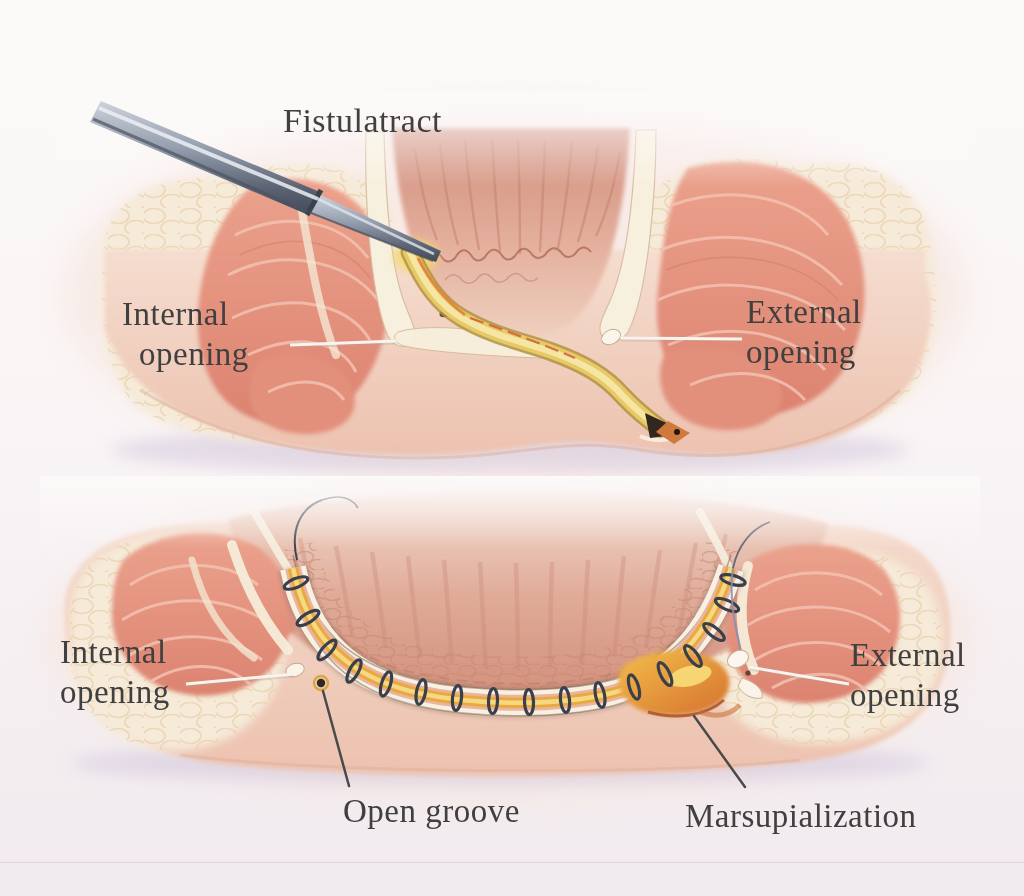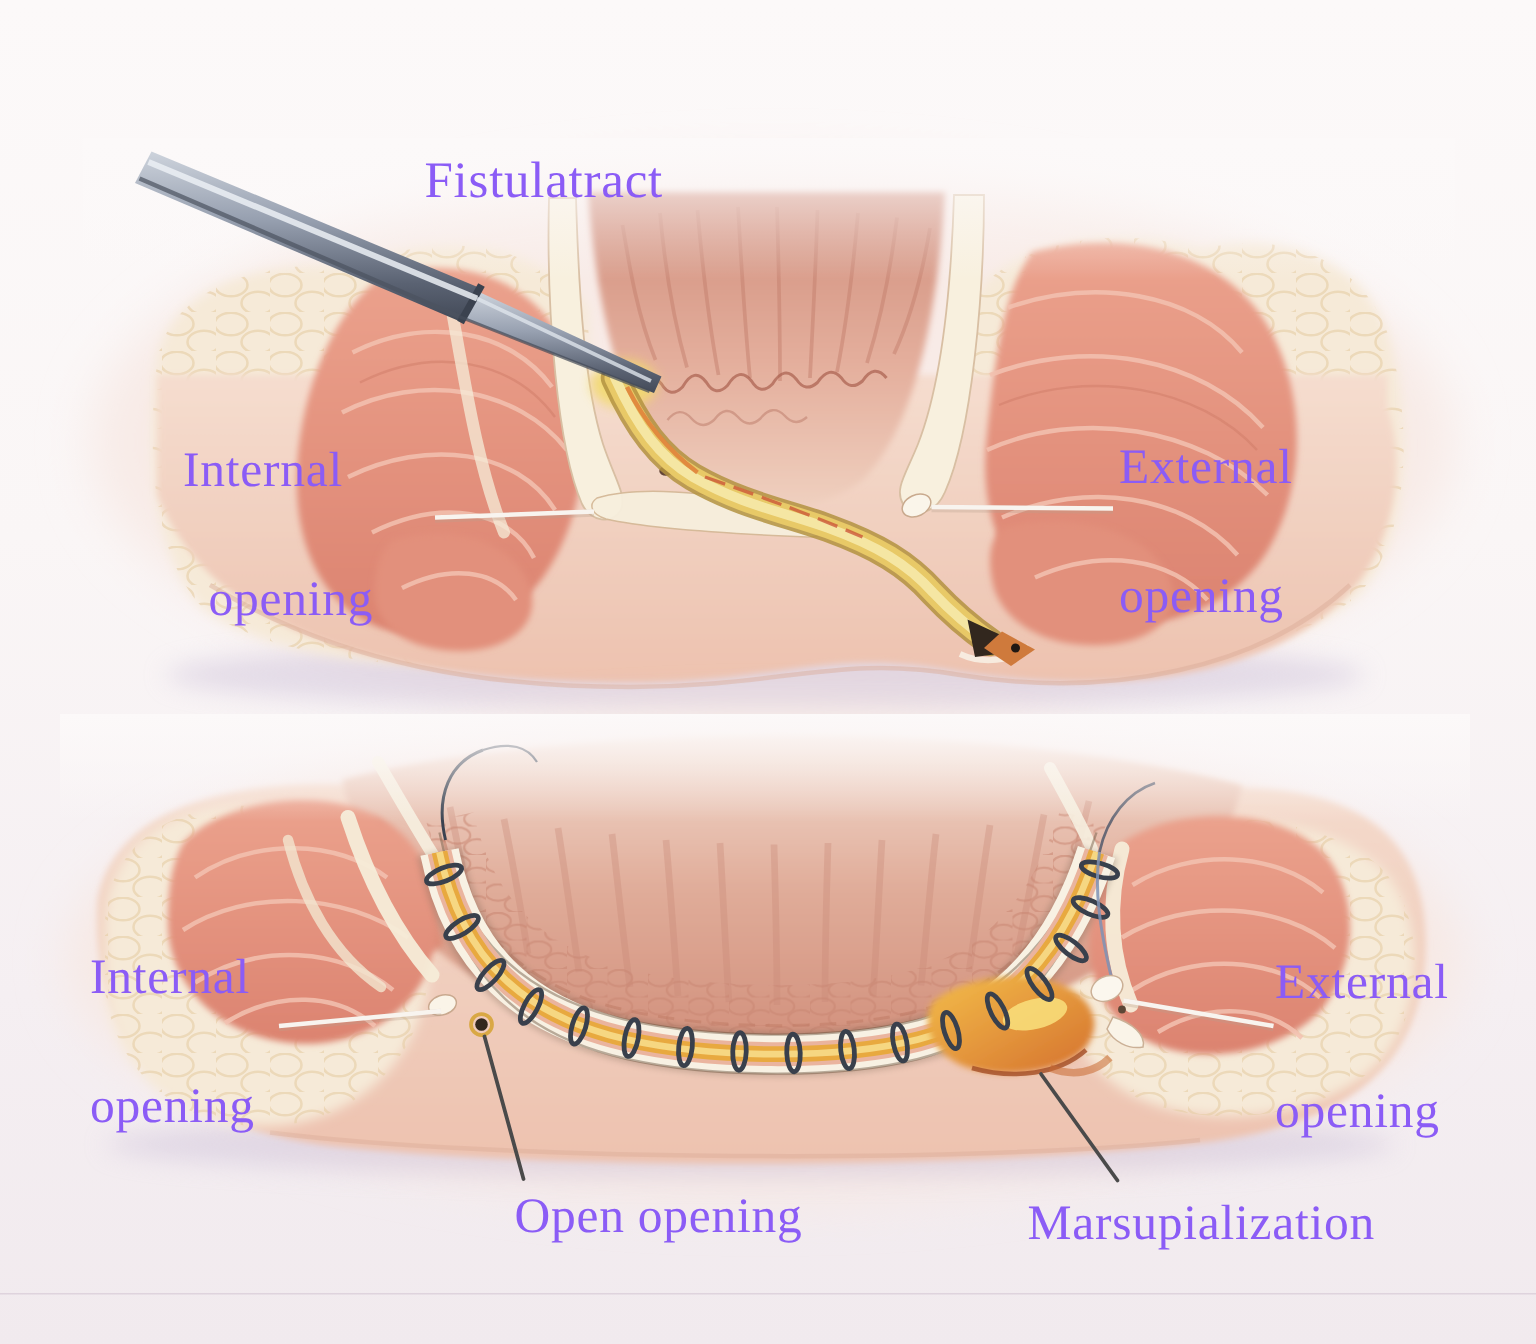--- a/index.html
+++ b/index.html
@@ -4,24 +4,24 @@
 <style>
   html,body{margin:0;padding:0;}
   body{
     width:1024px;height:896px;overflow:hidden;position:relative;
     background:linear-gradient(180deg,#fcf9f9 0%,#faf6f6 40%,#f5eff2 74%,#f1eaee 100%);
     font-family:"Liberation Serif","DejaVu Serif",serif;
   }
   .stage{position:absolute;inset:0;width:1024px;height:896px;}
   svg.art{position:absolute;left:0;top:0;}
   .lbl{
-    position:absolute;color:#8b5cf6;font-size:33px;line-height:40px;
+    position:absolute;color:#404040;font-size:33px;line-height:40px;
     letter-spacing:.5px;white-space:nowrap;user-select:none;
   }
-  .lbl .l2{display:block;margin-top:46px;}
+  .lbl .l2{display:block;}
   .scanline{position:absolute;left:0;top:862px;width:1024px;height:1px;
     background:rgba(203,188,203,.5);}
 </style>
 </head>
 <body>
 
 <div class="stage">
 
 <svg class="art" width="1024" height="896" viewBox="0 0 1024 896">
   <defs>
@@ -333,18 +333,18 @@
 <div class="lbl" style="left:60px;top:632px;">
   <span>Internal</span>
   <span class="l2">opening</span>
 </div>
 
 <div class="lbl" style="left:850px;top:635px;">
   <span>External</span>
   <span class="l2">opening</span>
 </div>
 
-<div class="lbl" style="left:343px;top:791px;">Open opening</div>
+<div class="lbl" style="left:343px;top:791px;">Open groove</div>
 
 <div class="lbl" style="left:685px;top:796px;">Marsupialization</div>
 
 <div class="scanline"></div>
 </div>
 
 </body></html>

